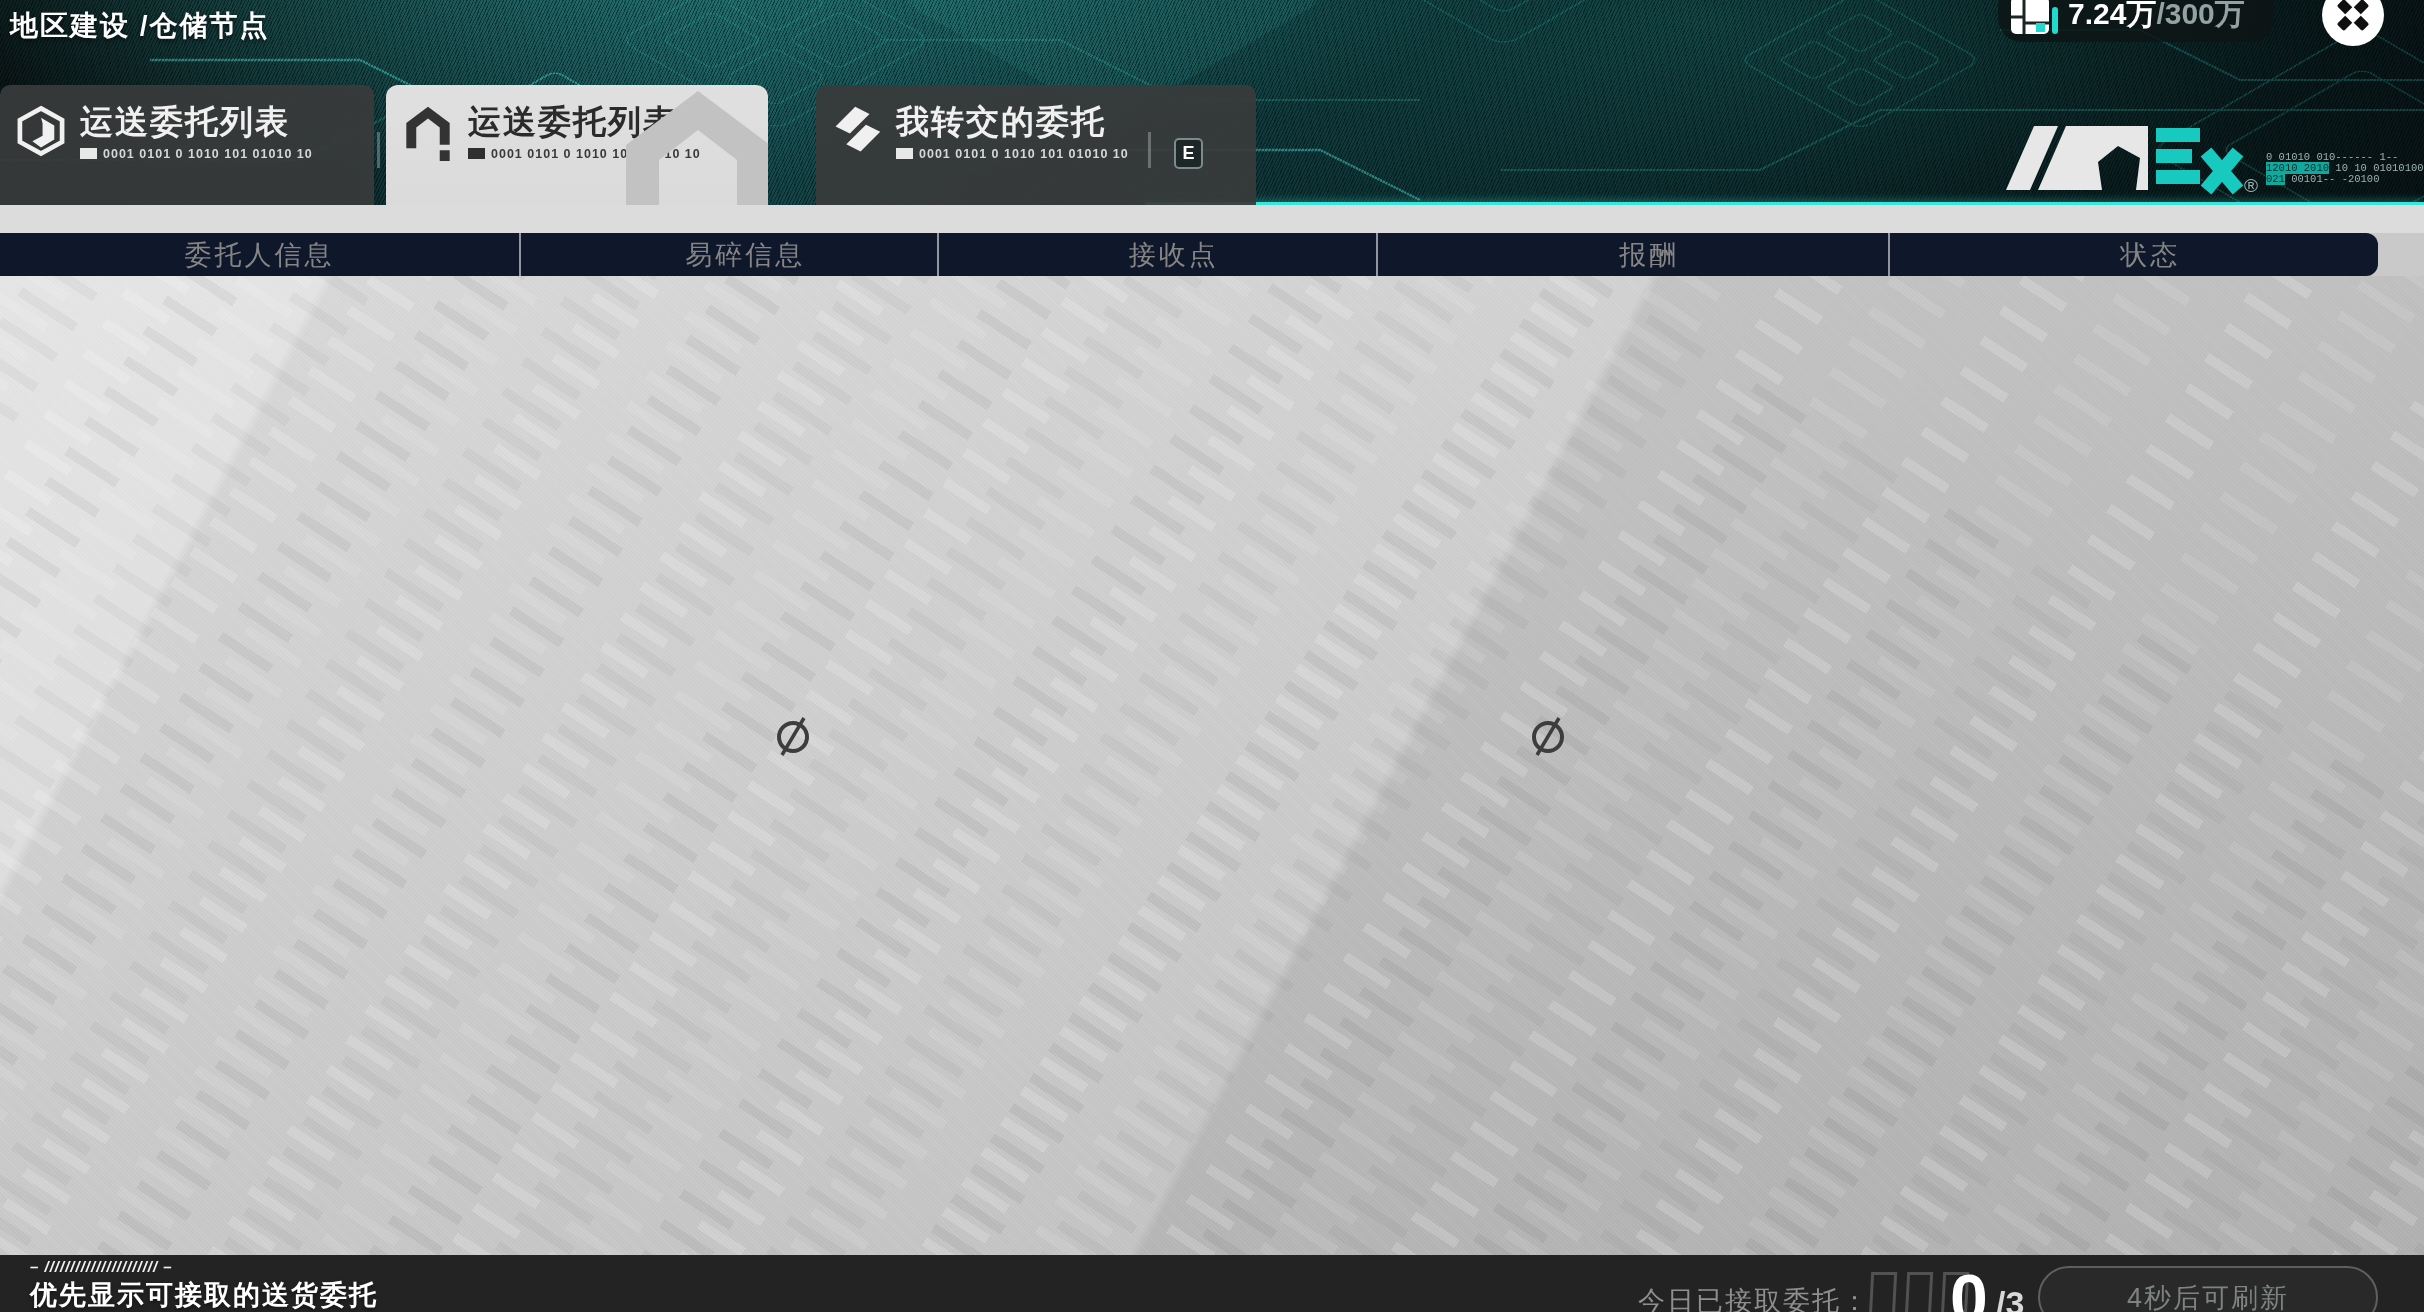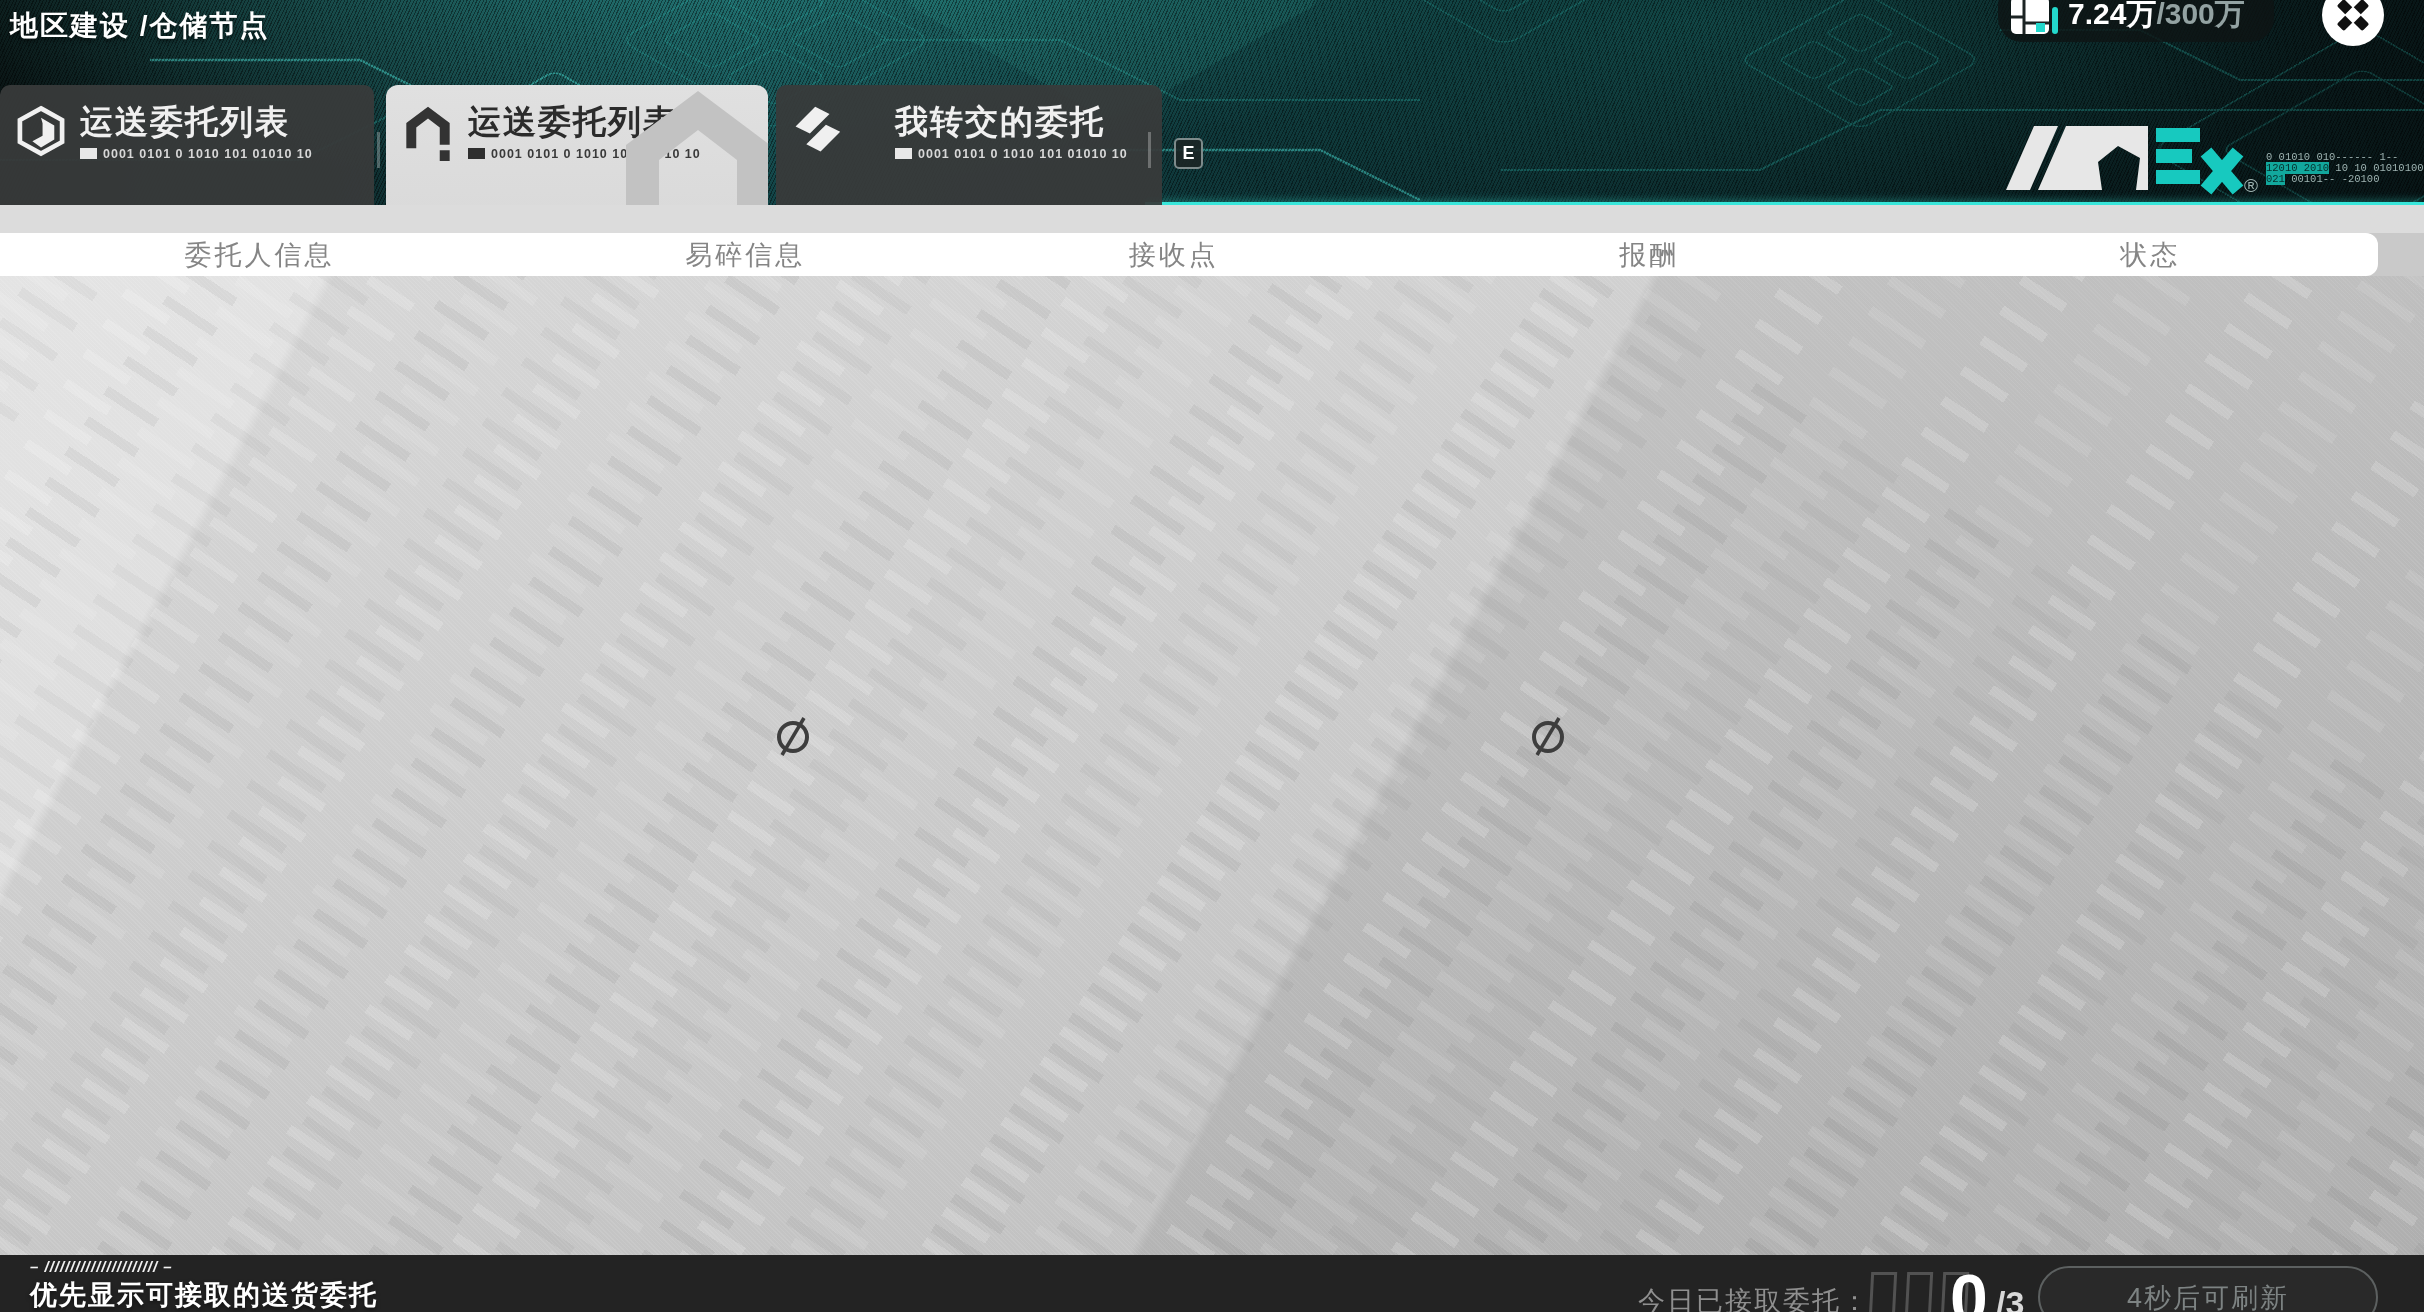--- a/index.html
+++ b/index.html
@@ -63,21 +63,21 @@
   .tab {
     position:absolute; top:85px; height:120px; border-radius:10px 10px 0 0;
     display:flex; align-items:flex-start; padding:18px 0 0 16px; cursor:pointer;
   }
   .tab.dark { background:rgba(56,58,58,.94); color:#f0f0f0; }
   .tab.t1 { left:0; width:374px; }
   .tab.t2 {
     left:386px; width:382px; top:85px; height:148px; border-radius:12px 12px 0 0;
     background:linear-gradient(#e0e0e0,#d9d9d9); color:#2b2b2b; overflow:hidden;
   }
-  .tab.t3 { left:776px; width:386px;gap:39px; }
+  .tab.t3 { left:816px; width:440px; }
   .tab .ticon { flex:0 0 auto; margin-right:14px; margin-top:2px; }
   .tab .ttl { font-size:33px; font-weight:bold; letter-spacing:2px; line-height:1.15; }
   .tab .bin { display:flex; align-items:center; margin-top:6px; }
   .tab .chip { width:17px; height:11px; margin-right:6px; background:#e8e8e8; }
   .tab.t2 .chip { background:#2f2f2f; }
   .tab .bintxt { font-size:12.5px; letter-spacing:1px; color:#d8d8d8; font-weight:bold; }
   .tab.t2 .bintxt { color:#3a3a3a; }
   .tab .watermark { position:absolute; right:-14px; top:0; opacity:1; pointer-events:none; }
   .tab-divider {
     position:absolute; width:3px; height:36px; top:132px;
@@ -99,21 +99,21 @@
     color:#9fb4b2; white-space:nowrap;
   }
   .logo .bins .hl { background:#12a89d; color:#06302d; }
 
   
   .strip {
     position:absolute; left:0; top:205px; width:2424px; height:28px; background:#dcdcdc;
   }
   .colhead {
     position:absolute; left:0; top:233px; width:2378px; height:43px;
-    background:#ffffff; border-radius:0 12px 12px 0; display:flex;gap:32px;
+    background:#0f172a; border-radius:0 12px 12px 0; display:flex;gap:32px;
   }
   .colhead .col {
     display:flex; align-items:center; justify-content:center;
     color:#858585; font-size:27px; letter-spacing:3px;
     border-right:2px solid rgba(255,255,255,.55);
   }
   .colhead .col:last-child { border-right:none; }
   .content {
     position:absolute; left:0; top:276px; width:2424px; height:979px; overflow:hidden;
     background:

